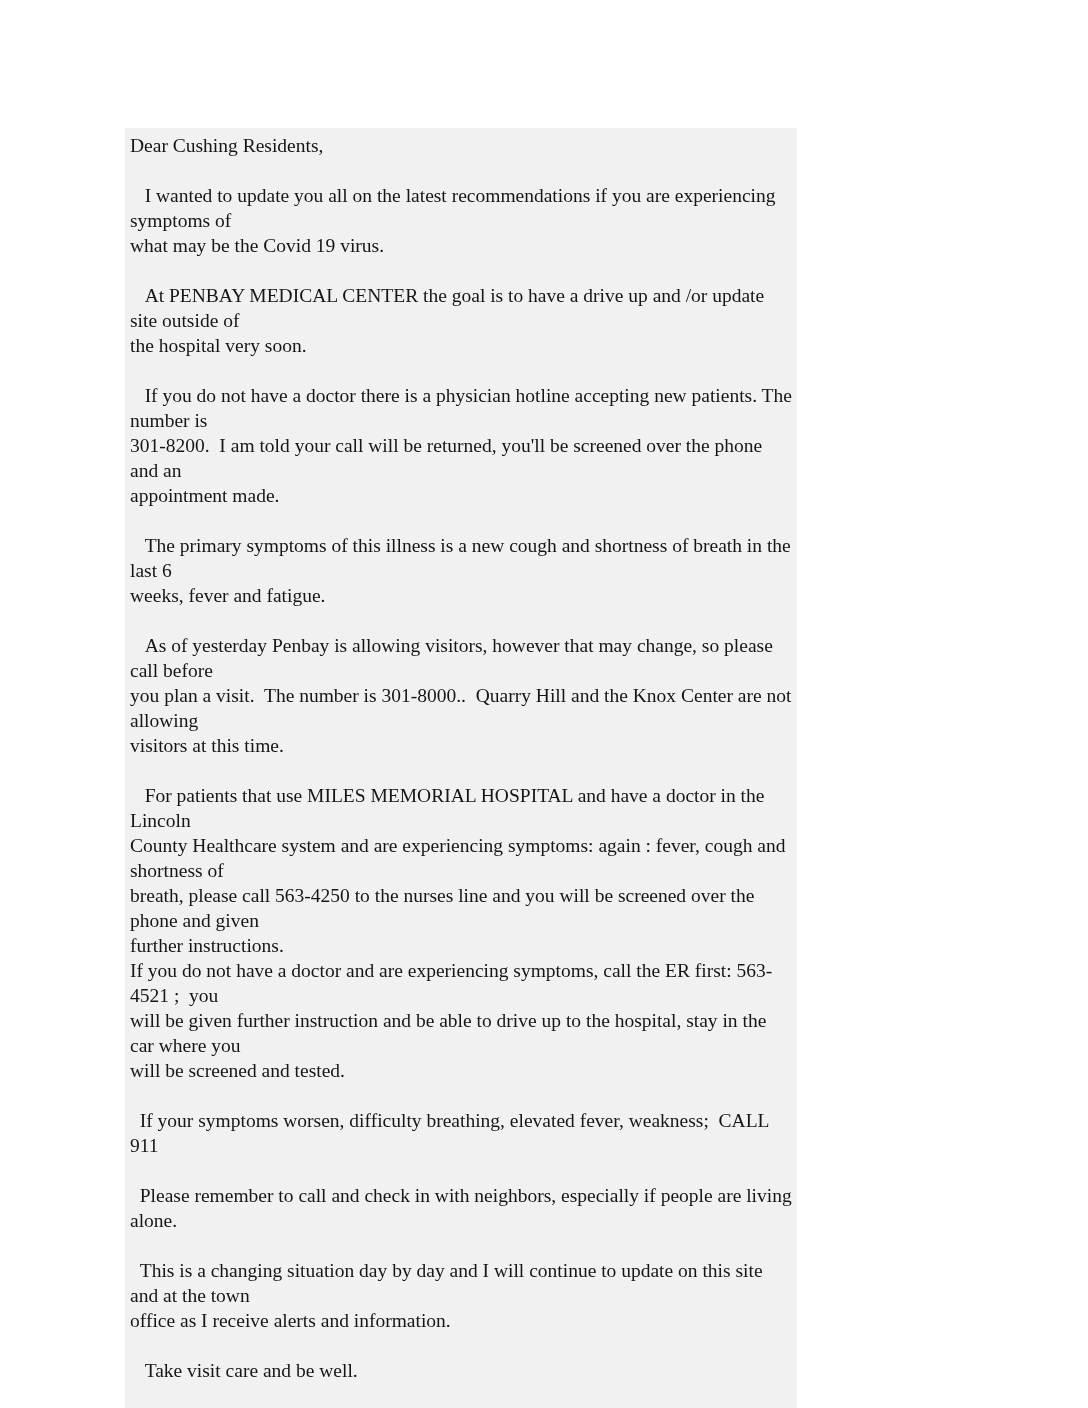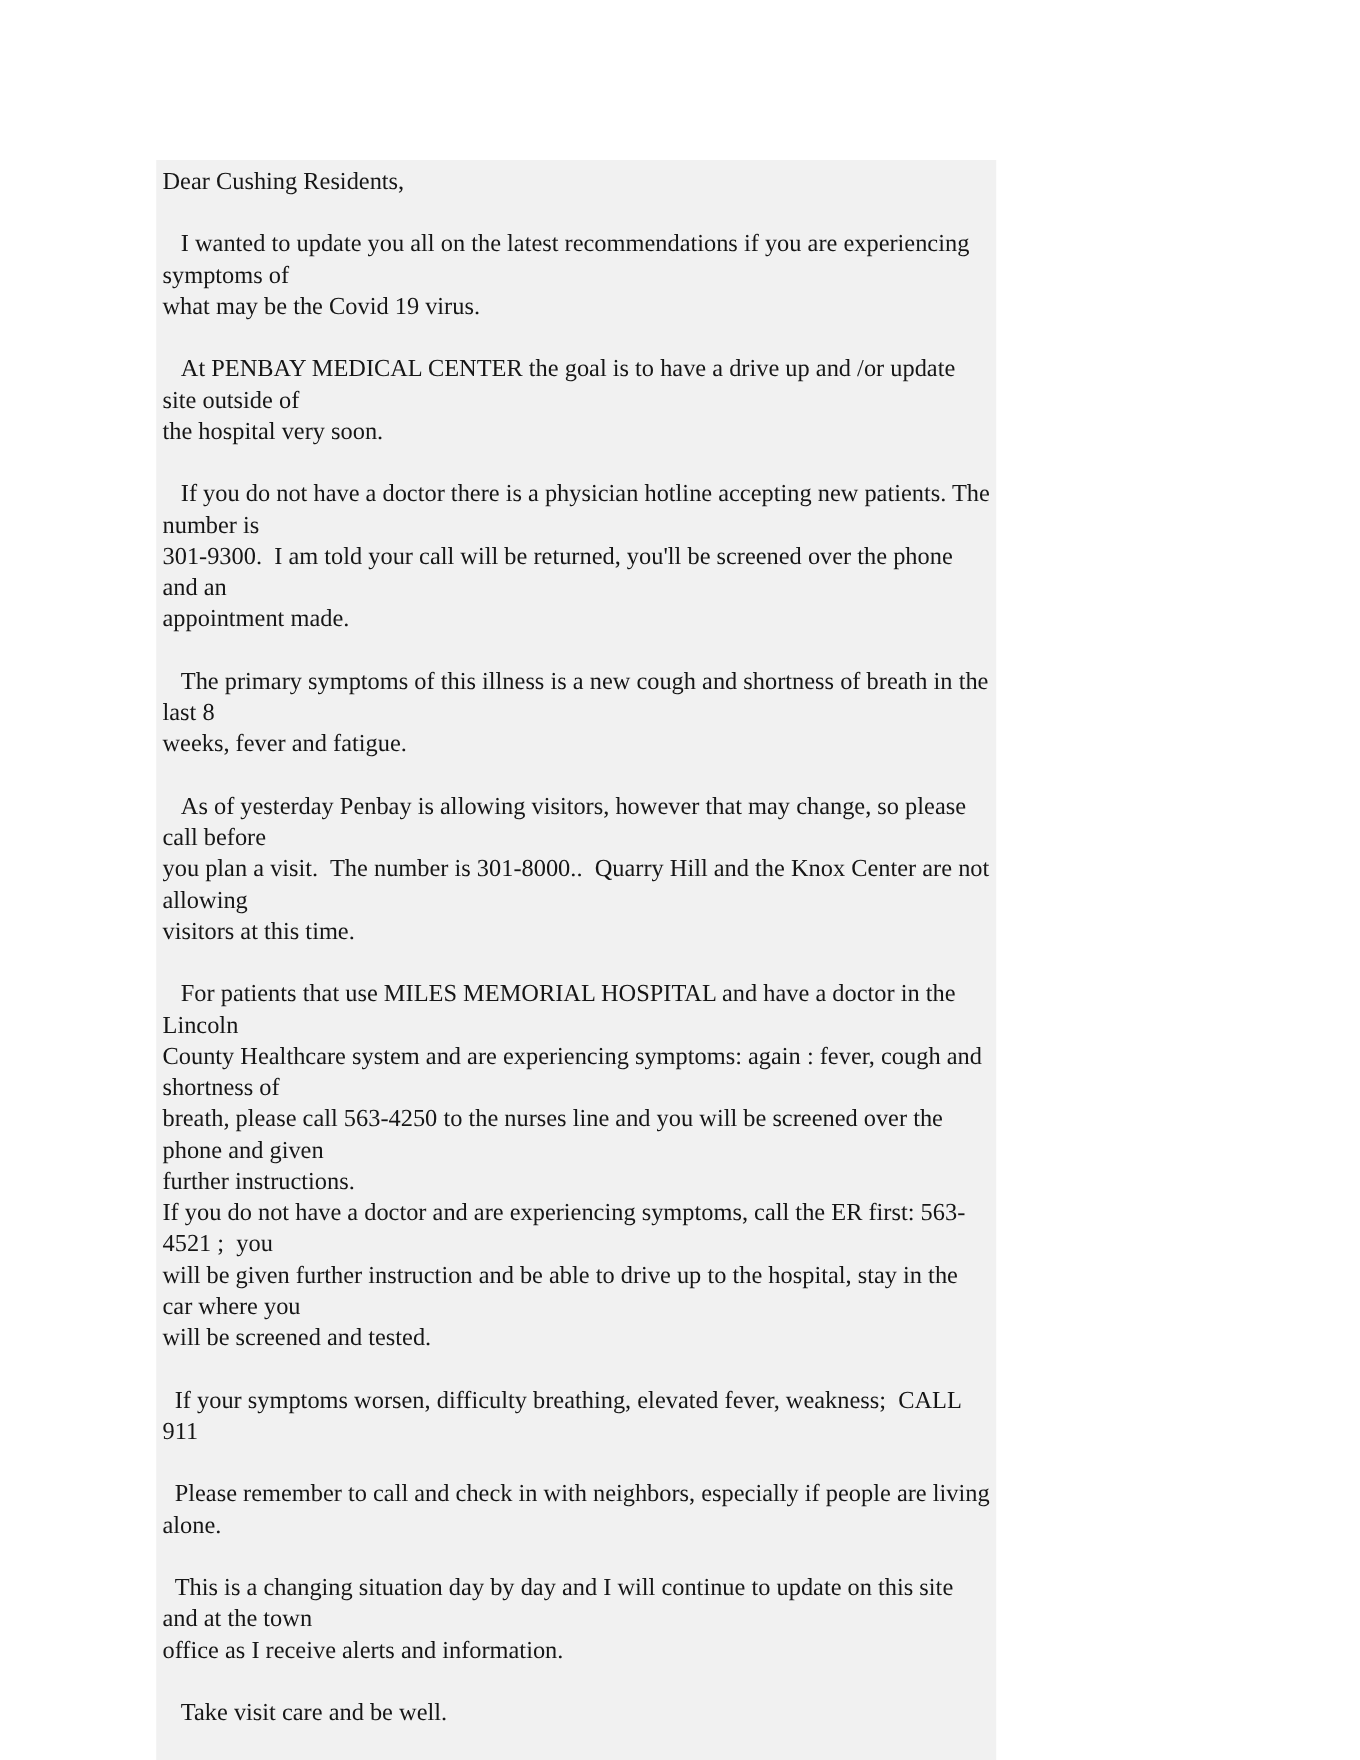--- a/index.html
+++ b/index.html
@@ -38,23 +38,23 @@
 </head>
 <body>
 
 <div class="letter">
   <p class="para">Dear Cushing Residents,</p>
   <p class="para">   I wanted to update you all on the latest recommendations if you are experiencing symptoms of
 what may be the Covid 19 virus.</p>
   <p class="para">   At PENBAY MEDICAL CENTER the goal is to have a drive up and /or update site outside of
 the hospital very soon.</p>
   <p class="para">   If you do not have a doctor there is a physician hotline accepting new patients. The number is
-301-9300.  I am told your call will be returned, you'll be screened over the phone and an
+301-8200.  I am told your call will be returned, you'll be screened over the phone and an
 appointment made.</p>
-  <p class="para">   The primary symptoms of this illness is a new cough and shortness of breath in the last 8
+  <p class="para">   The primary symptoms of this illness is a new cough and shortness of breath in the last 6
 weeks, fever and fatigue.</p>
   <p class="para">   As of yesterday Penbay is allowing visitors, however that may change, so please call before
 you plan a visit.  The number is 301-8000..  Quarry Hill and the Knox Center are not allowing
 visitors at this time.</p>
   <p class="para">   For patients that use MILES MEMORIAL HOSPITAL and have a doctor in the Lincoln
 County Healthcare system and are experiencing symptoms: again : fever, cough and shortness of
 breath, please call 563-4250 to the nurses line and you will be screened over the phone and given
 further instructions.
 If you do not have a doctor and are experiencing symptoms, call the ER first: 563-4521 ;  you
 will be given further instruction and be able to drive up to the hospital, stay in the car where you

